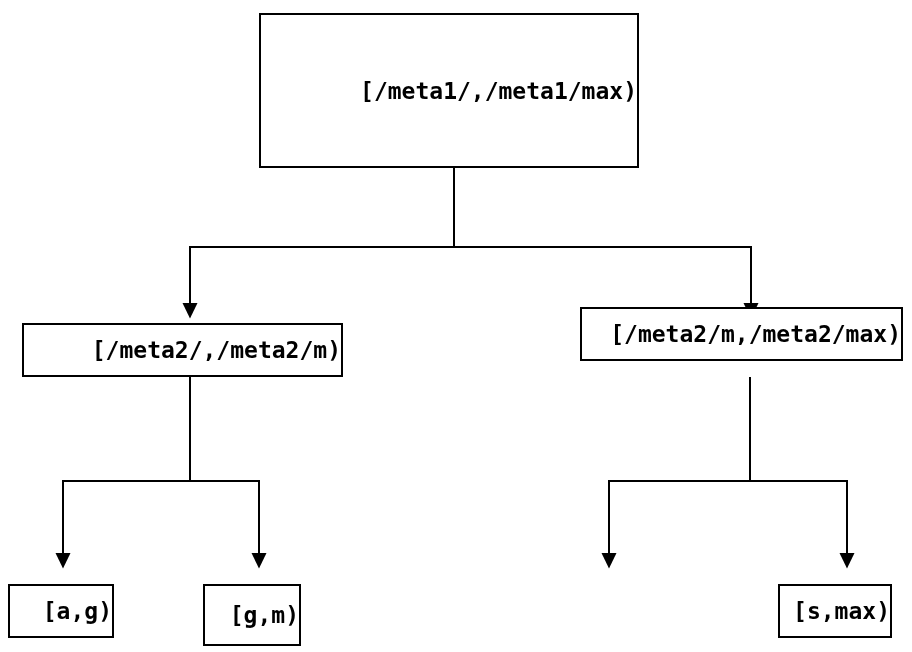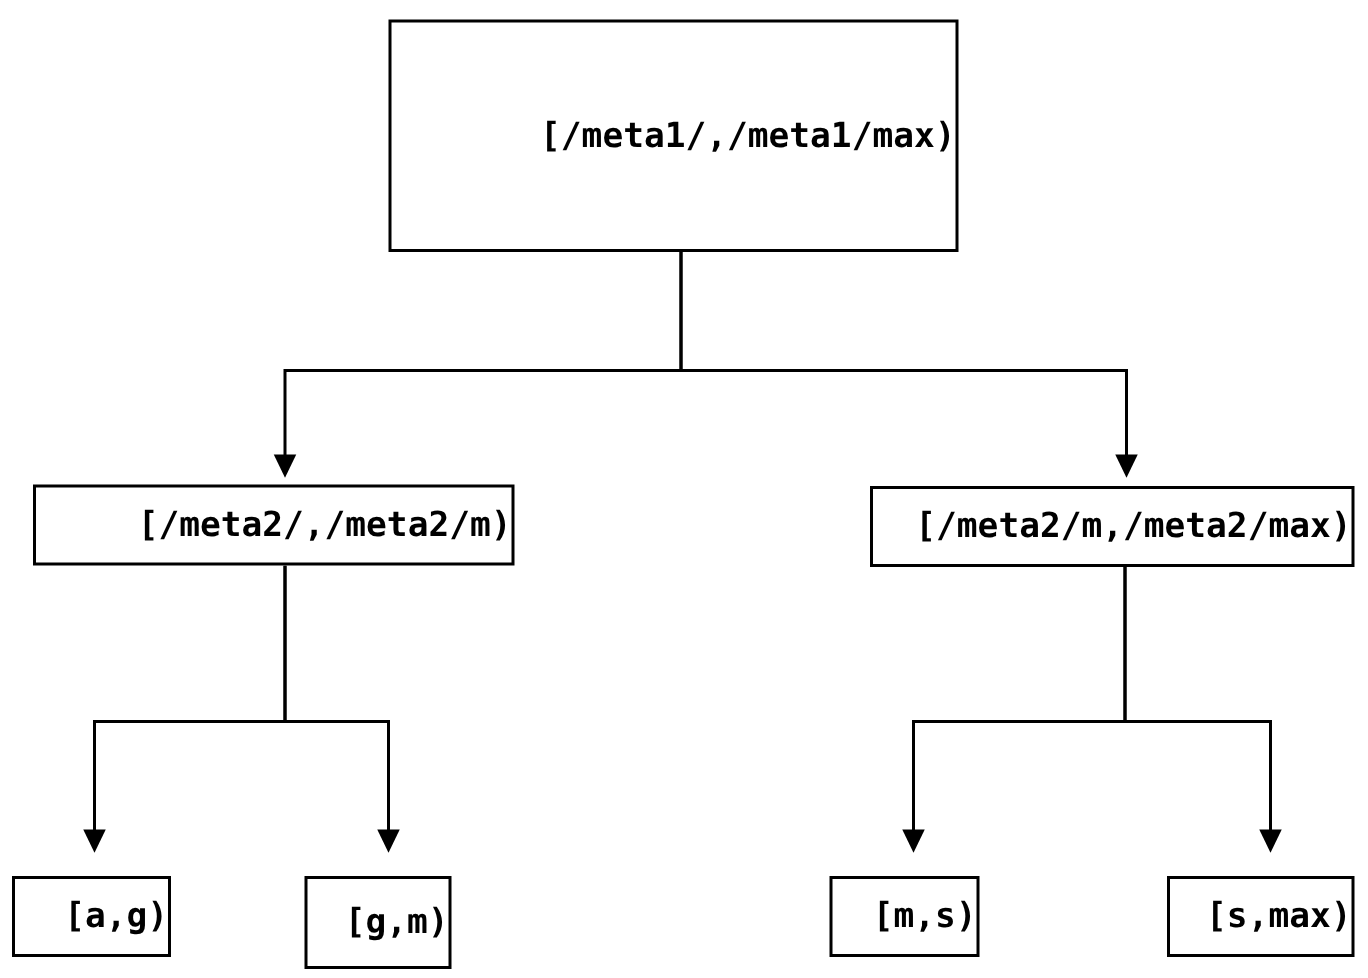--- a/index.html
+++ b/index.html
@@ -39,25 +39,25 @@
     color: var(--text, #000000);
     display: flex;
     align-items: center;
     justify-content: flex-end;
     font-size: 23px;
     font-weight: bold;
     white-space: nowrap;
   }
   .node-root        { left: 259px; top: 13px;  width: 380px; height: 155px; }
   .node-child-left  { left: 22px;  top: 323px; width: 321px; height: 54px; }
-  .node-child-right { left: 580px; top: 324px; width: 323px; height: 54px; }
+  .node-child-right { left: 580px; top: 307px; width: 323px; height: 54px; }
   .node-leaf-1      { left: 8px;   top: 584px; width: 106px;  height: 54px; }
   .node-leaf-2      { left: 203px; top: 584px; width: 98px;  height: 62px; }
   .node-leaf-3      { left: 553px; top: 584px; width: 100px; height: 54px; }
-  .node-leaf-4      { left: 778px; top: 584px; width: 125px; height: 54px; }
+  .node-leaf-4      { left: 778px; top: 584px; width: 114px; height: 54px; }
 </style>
 </head>
 <body>
 
 <div class="canvas">
 
   <svg class="edges-layer" viewBox="0 0 912 652" xmlns="http://www.w3.org/2000/svg">
 
     <g>
       <polyline points="454,168 454,247 190,247 190,305"></polyline>
@@ -103,21 +103,18 @@
   </div>
 
   <div class="node node-leaf-1">
     <span>[a,g)</span>
   </div>
 
   <div class="node node-leaf-2">
     <span>[g,m)</span>
   </div>
 
-  <div class="node node-leaf-3">
-    <span>[m,s)</span>
-  </div>
 
   <div class="node node-leaf-4">
     <span>[s,max)</span>
   </div>
 
 </div>
 
 </body></html>

